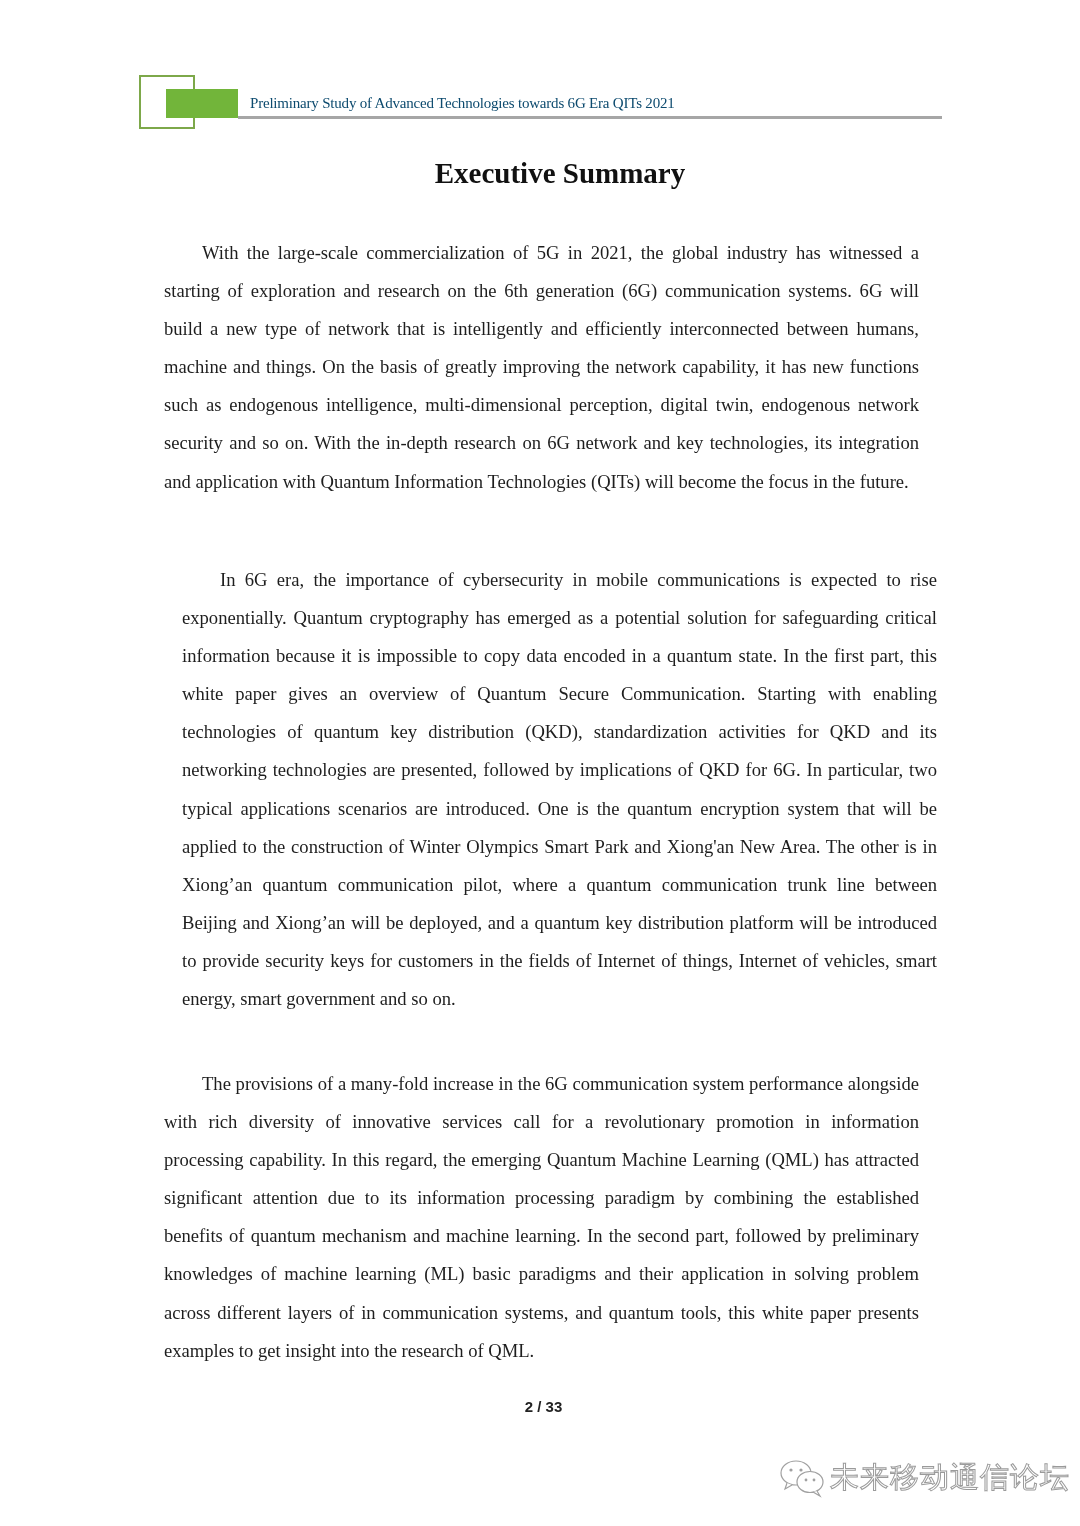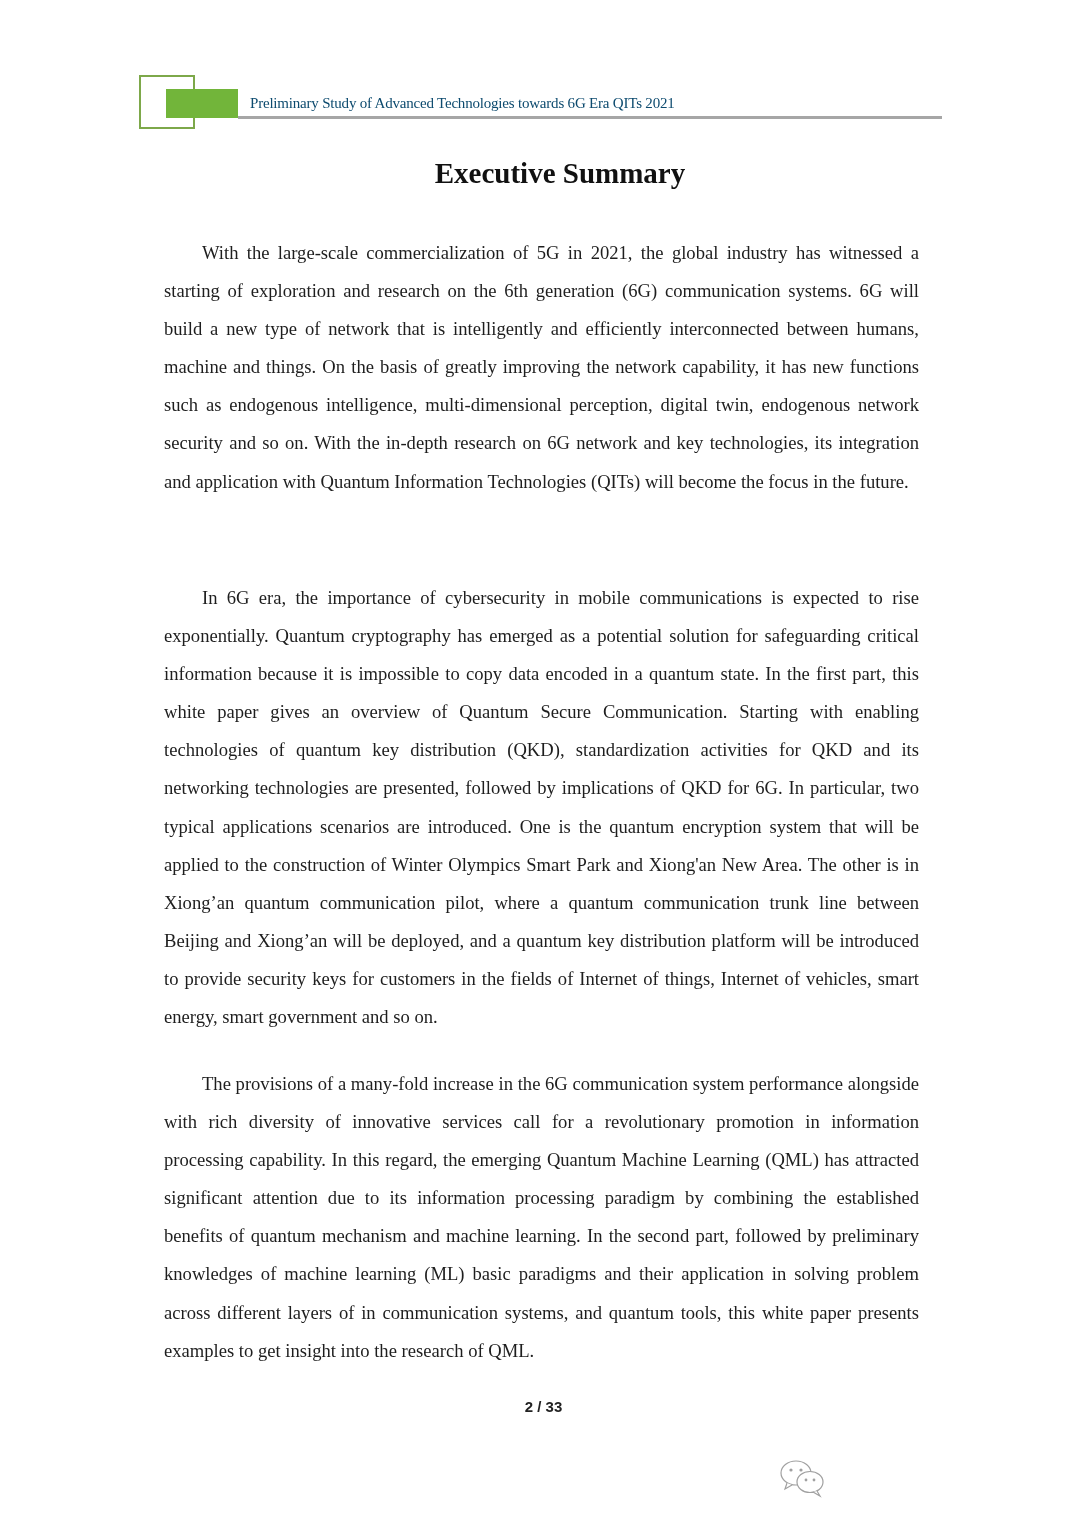--- a/index.html
+++ b/index.html
@@ -5,21 +5,21 @@
   html, body { margin: 0; padding: 0; background: #ffffff; }
   body { width: 1080px; height: 1526px; position: relative; overflow: hidden; font-family: "Liberation Serif", serif; color: #1a1a1a; }
   .hdr-outline { position: absolute; left: 139px; top: 75px; width: 52px; height: 50px; border: 2px solid #7da84a; }
   .hdr-fill { position: absolute; left: 166px; top: 89px; width: 72px; height: 29px; background: #72b53a; }
   .hdr-rule { position: absolute; left: 238px; top: 116px; width: 704px; height: 3px; background: #a6a6a6; }
   .hdr-text { position: absolute; left: 250px; top: 95px; font-size: 15px; color: #0c4a6e; white-space: nowrap; letter-spacing: -0.2px; }
   .title { position: absolute; left: 0; top: 157px; width: 1120px; text-align: center; font-size: 29px; font-weight: bold; color: #111; }
   .body { position: absolute; left: 164px; width: 755px; font-size: 18.6px; line-height: 38.1px; text-align: justify; color: #1e1e1e; }
   .body p { margin: 0; text-indent: 38px; }
   .p1 { top: 234px; }
-  .p2 { top: 579px; }
+  .p2 { top: 561px; margin-left: 18px; }
   .p3 { top: 1065px; }
   .page-num { position: absolute; left: 0; width: 1087px; top: 1398px; text-align: center; font-family: "Liberation Sans", sans-serif; font-weight: bold; font-size: 15px; color: #222; }
   .wm { position: absolute; left: 778px; top: 1456px; height: 44px; display: flex; align-items: center; }
   .wm-icon { width: 50px; height: 40px; }
   .wm-text { font-family: "DejaVu Sans", sans-serif; font-size: 29px; color: #ffffff; -webkit-text-stroke: 1px #9a9a9a; letter-spacing: 1px; margin-left: 2px; white-space: nowrap; }
 </style>
 </head>
 <body>
 
 <div class="hdr-outline"></div>
@@ -45,13 +45,14 @@
   <svg class="wm-icon" viewBox="0 0 50 40">
     <ellipse cx="18" cy="15" rx="15" ry="12" fill="#ffffff" stroke="#a0a0a0" stroke-width="1.2"></ellipse>
     <path d="M9 25 L7 31 L14 27" fill="#ffffff" stroke="#a0a0a0" stroke-width="1.2"></path>
     <ellipse cx="32" cy="24" rx="13" ry="10.5" fill="#ffffff" stroke="#a0a0a0" stroke-width="1.2"></ellipse>
     <path d="M39 33 L42 38 L35 34" fill="#ffffff" stroke="#a0a0a0" stroke-width="1.2"></path>
     <circle cx="13" cy="12" r="1.6" fill="#a0a0a0"></circle>
     <circle cx="23" cy="12" r="1.6" fill="#a0a0a0"></circle>
     <circle cx="28" cy="22" r="1.4" fill="#a0a0a0"></circle>
     <circle cx="36" cy="22" r="1.4" fill="#a0a0a0"></circle>
   </svg>
+  <span class="wm-text">未来移动通信论坛</span>
 </div>
 
 </body></html>

